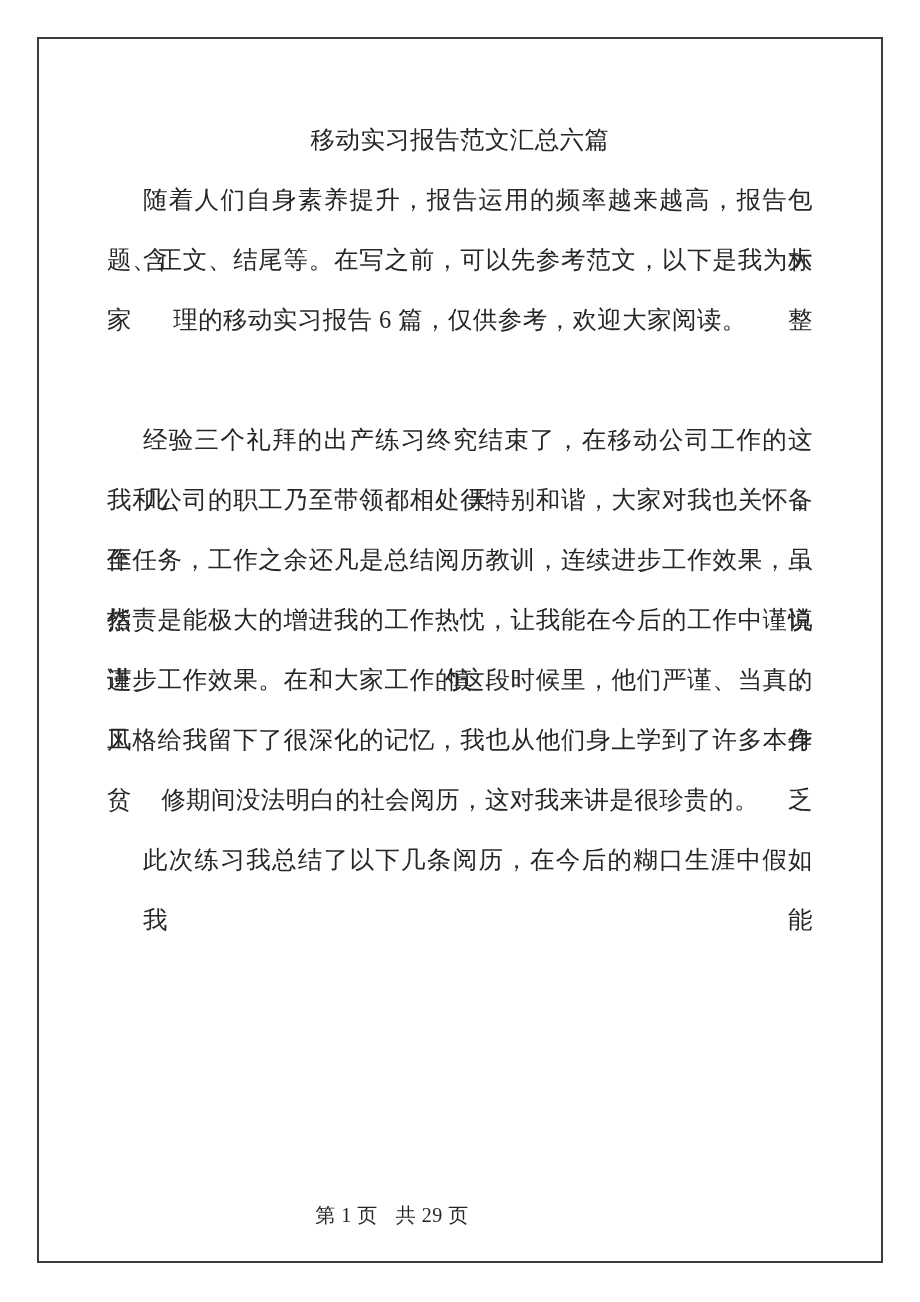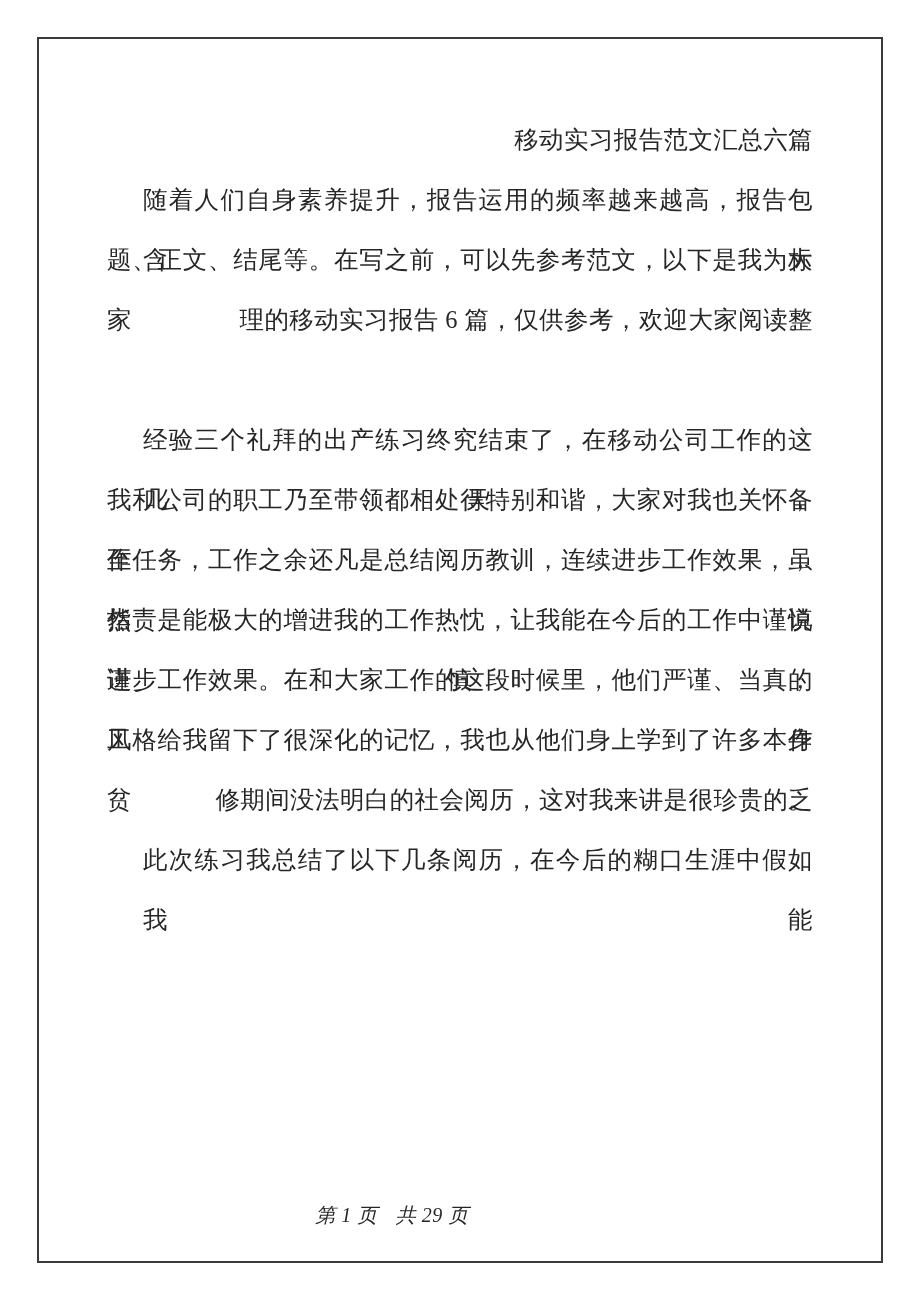--- a/index.html
+++ b/index.html
@@ -33,21 +33,21 @@
     position: absolute;
     left: 107px; top: 110px;
     width: 706px;
   }
   .line {
     height: 60px;
     line-height: 60px;
     font-size: 24.5px;
     letter-spacing: 0.4px;
     white-space: nowrap;
-    text-align: right;
+    text-align: center;
   }
   .fill {
     white-space: normal;
     text-align: justify;
     text-align-last: justify;
     text-justify: inter-character;
     font-family: Liberation Serif, serif;
   }
   .indent {
     padding-left: 36px;
@@ -58,21 +58,20 @@
   .footer {
     position: absolute;
     left: 37px; top: 1197px;
     width: 710px; height: 36px;
     line-height: 36px;
     font-size: 20px;
     letter-spacing: 0.5px;
     display: flex;
     justify-content: center;
     gap: 18px;
-    font-style: italic;
   }
 </style>
 </head>
 <body>
 
 <div class="page">
   <div class="page-border"></div>
 
   <div class="content">
     <div class="line">移动实习报告范文汇总六篇</div>

